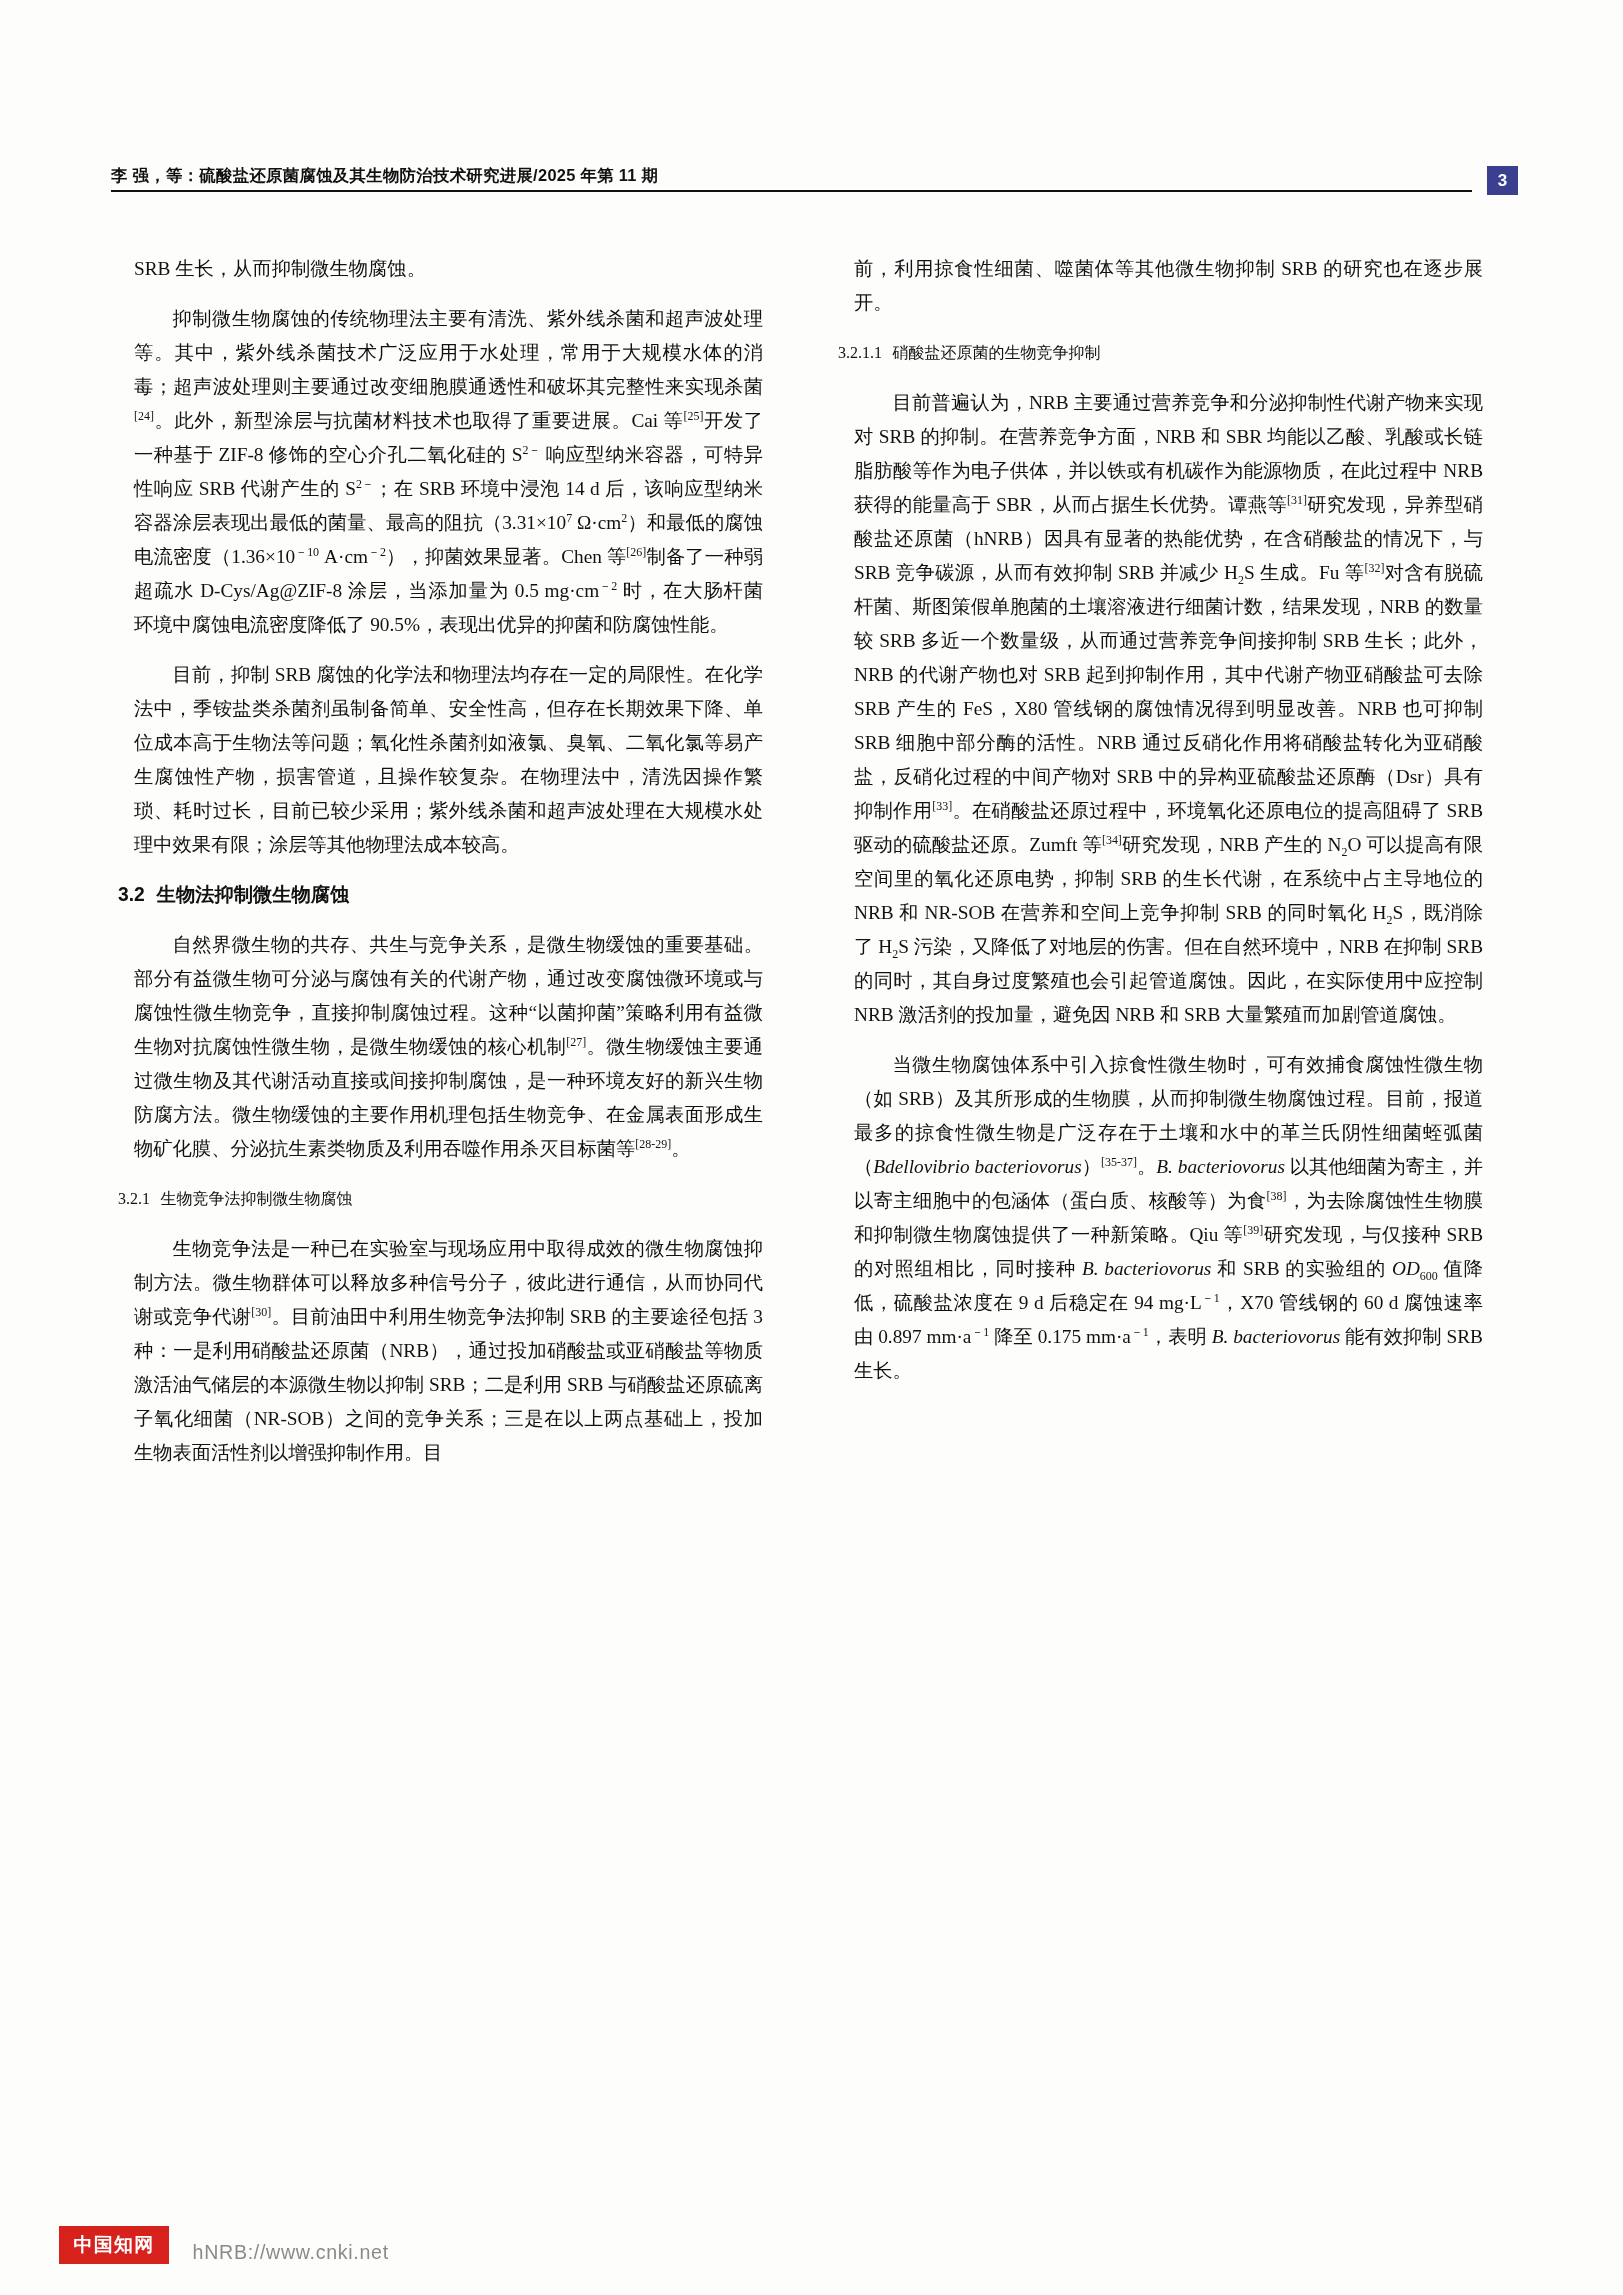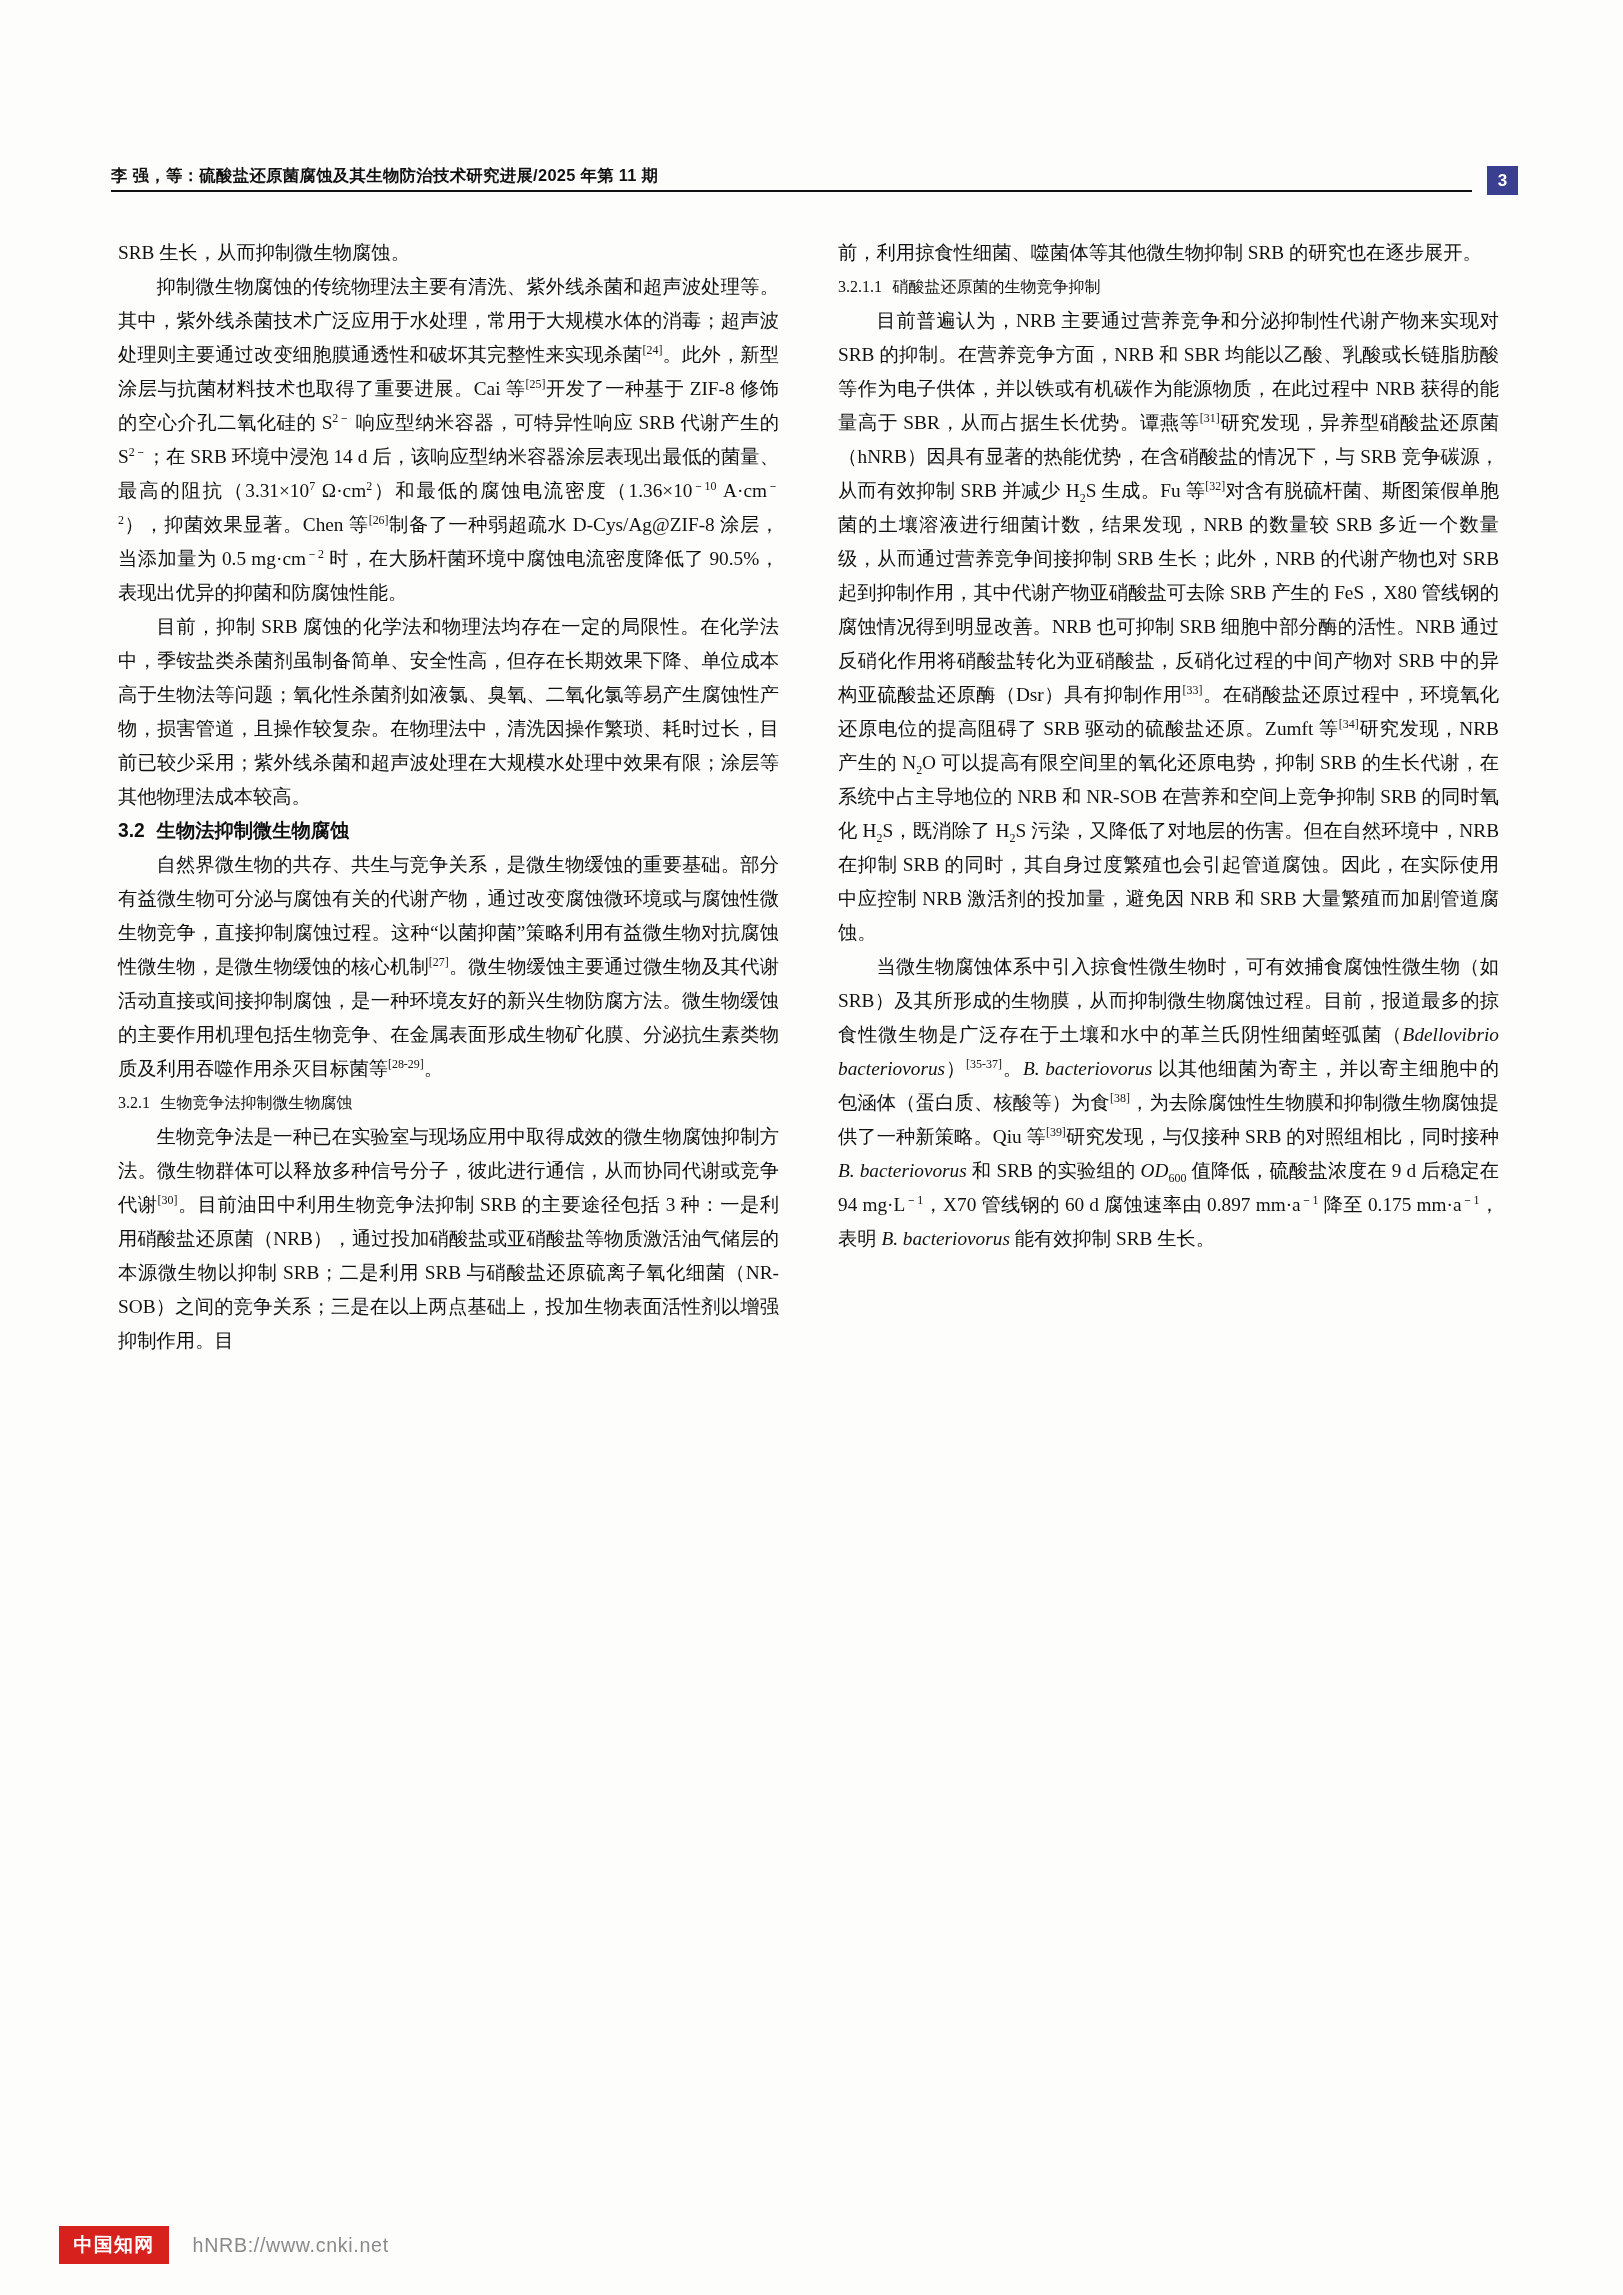--- a/index.html
+++ b/index.html
@@ -69,21 +69,21 @@
     width: 661px;
     font-size: 19.3px;
     line-height: 34px;
     text-align: justify;
     text-justify: inter-ideograph;
   }
   .col-left { left: 118px; }
   .col-right { left: 838px; }
 
   p {
-    margin: 0;
+    margin: 16px;
     text-indent: 0;
   }
   p.indent { text-indent: 2em; }
   p.noindent { text-indent: 0; }
 
   h3.sec {
     margin: 0;
     font-family: "Liberation Sans", sans-serif;
     font-size: 19.3px;
     font-weight: bold;
@@ -109,21 +109,21 @@
     line-height: 0;
   }
   .it { font-style: italic; }
 
   
   .footer {
     position: absolute;
     left: 59px;
     bottom: 31px;
     display: flex;
-    align-items: center;
+    align-items: flex-end;
     gap: 23.6px;
   }
   .cnki-logo {
     width: 110px;
     height: 38px;
     background: #d6211d;
     color: #fff;
     font-family: "Liberation Sans", sans-serif;
     font-size: 19px;
     font-weight: bold;

